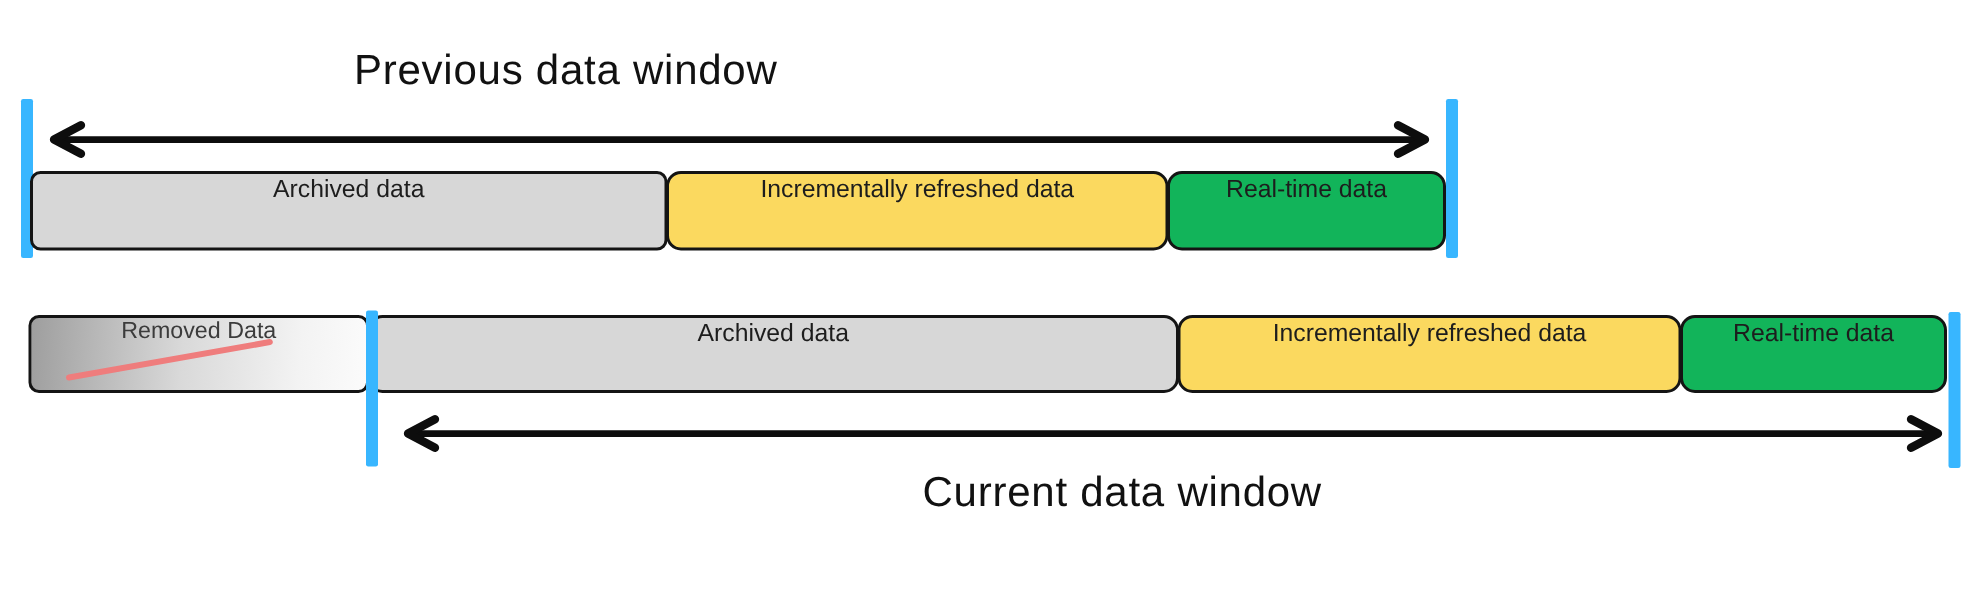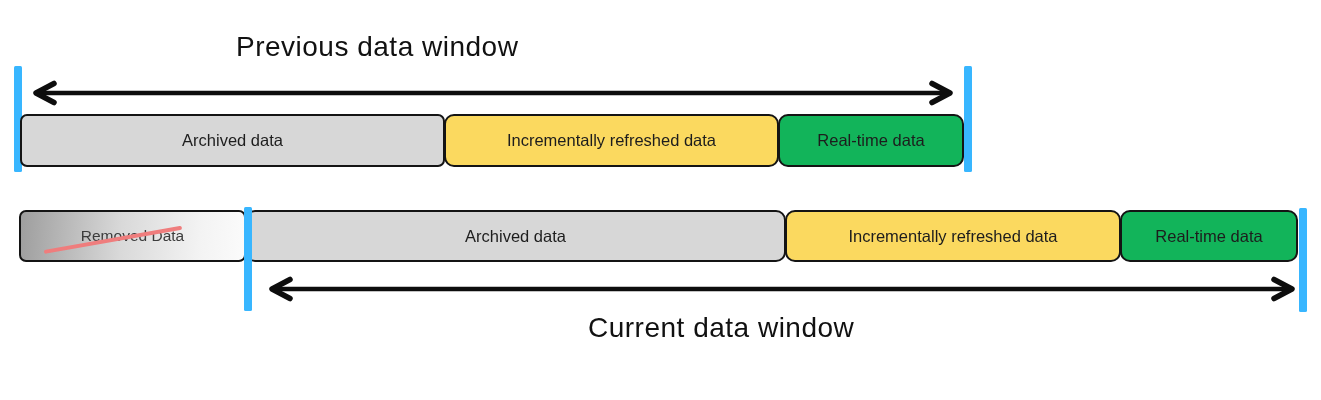--- a/index.html
+++ b/index.html
@@ -17,21 +17,21 @@
   }
   .title {
     position: absolute;
     color: #111111;
     font-size: 28px;
     font-weight: 400;
     letter-spacing: 0.5px;
     white-space: nowrap;
   }
   .prev-title { left: 236px; top: 31px; }
-  .cur-title  { left: 588px; top: 312px; }
+  .cur-title  { left: 615px; top: 312px; }
 
   .marker {
     position: absolute;
     width: 8px;
     border-radius: 1.5px;
   }
   .prev-start { left: 14px;   top: 66px;  height: 106px; }
   .prev-end   { left: 964px;  top: 66px;  height: 106px; }
   .cur-start  { left: 244px;  top: 207px; height: 104px; }
   .cur-end    { left: 1299px; top: 208px; height: 104px; }
@@ -46,21 +46,21 @@
     align-items: stretch;
   }
   .prev-bar { left: 20px; top: 114px; height: 53px; }
   .cur-bar  { left: 19px; top: 210px; height: 52px; }
 
   .seg {
     box-sizing: border-box;
     border: 2px solid #141414;
     border-radius: 7px;
     display: flex;
-    align-items: center;
+    align-items: flex-start;
     justify-content: center;
     text-align: center;
     overflow: hidden;
   }
   .seg + .seg { margin-left: -1px; border-radius: 10px; }
   .seg-label {
     font-size: 16.5px;
     line-height: 1.22;
     color: #1d1d1d;
   }

